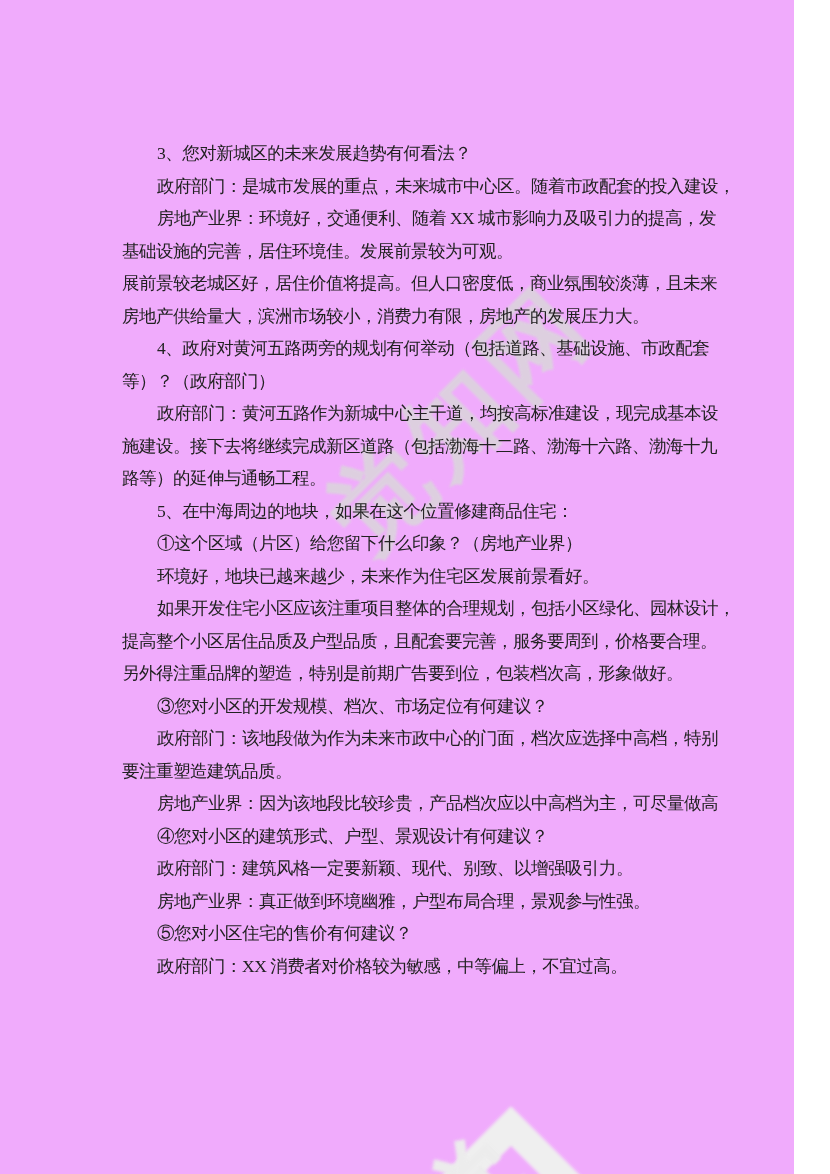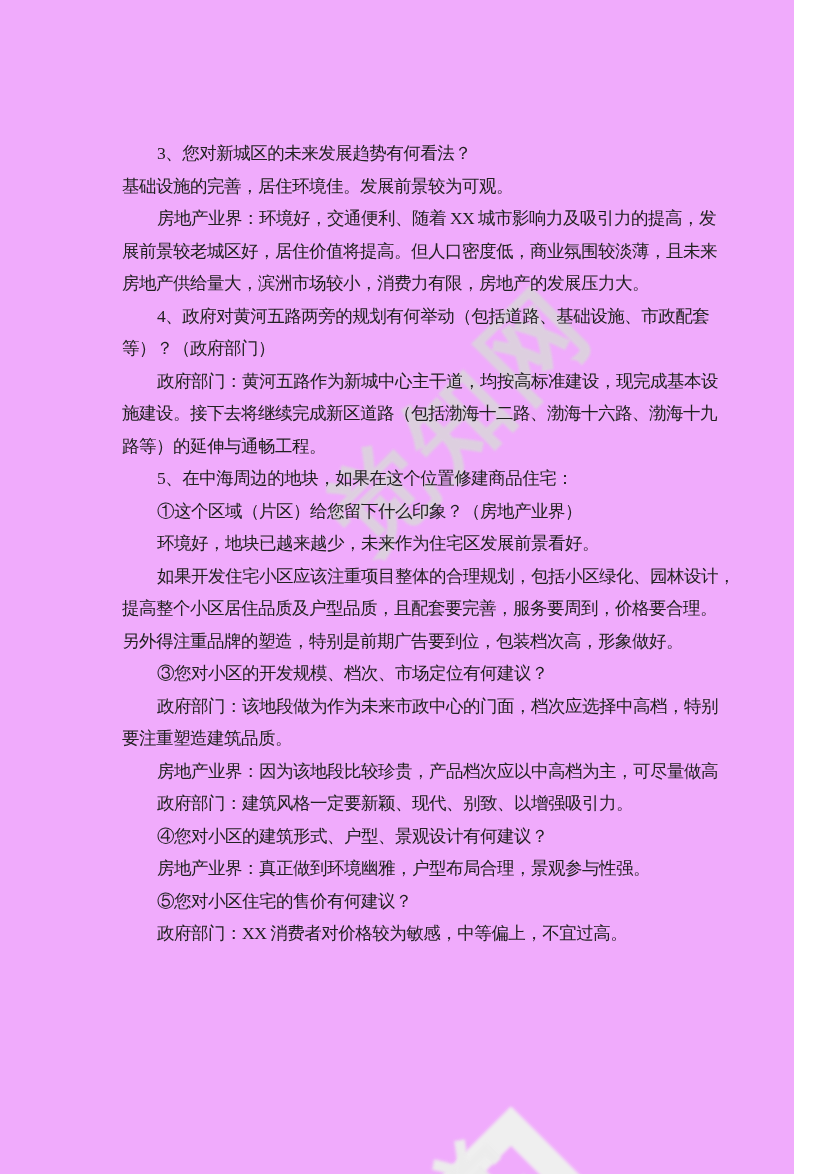--- a/index.html
+++ b/index.html
@@ -86,39 +86,40 @@
 <body>
 
 <div class="page">
 
   <div class="wm-text">觉知网</div>
   <div class="wm-logo-diamond"></div>
   <div class="wm-logo-char">觉</div>
 
   <div class="content">
     <div class="ln ind">3、您对新城区的未来发展趋势有何看法？</div>
+    <div class="ln ind">政府部门：是城市发展的重点，未来城市中心区。随着市政配套的投入建设，</div>
+    <div class="ln ind">房地产业界：环境好，交通便利、随着 XX 城市影响力及吸引力的提高，发</div>
     <div class="ln">基础设施的完善，居住环境佳。发展前景较为可观。</div>
-    <div class="ln ind">房地产业界：环境好，交通便利、随着 XX 城市影响力及吸引力的提高，发</div>
     <div class="ln">展前景较老城区好，居住价值将提高。但人口密度低，商业氛围较淡薄，且未来</div>
     <div class="ln">房地产供给量大，滨洲市场较小，消费力有限，房地产的发展压力大。</div>
     <div class="ln ind">4、政府对黄河五路两旁的规划有何举动（包括道路、基础设施、市政配套</div>
     <div class="ln">等）？（政府部门）</div>
     <div class="ln ind">政府部门：黄河五路作为新城中心主干道，均按高标准建设，现完成基本设</div>
     <div class="ln">施建设。接下去将继续完成新区道路（包括渤海十二路、渤海十六路、渤海十九</div>
     <div class="ln">路等）的延伸与通畅工程。</div>
     <div class="ln ind">5、在中海周边的地块，如果在这个位置修建商品住宅：</div>
     <div class="ln ind">①这个区域（片区）给您留下什么印象？（房地产业界）</div>
     <div class="ln ind">环境好，地块已越来越少，未来作为住宅区发展前景看好。</div>
     <div class="ln ind">如果开发住宅小区应该注重项目整体的合理规划，包括小区绿化、园林设计，</div>
     <div class="ln">提高整个小区居住品质及户型品质，且配套要完善，服务要周到，价格要合理。</div>
     <div class="ln">另外得注重品牌的塑造，特别是前期广告要到位，包装档次高，形象做好。</div>
     <div class="ln ind">③您对小区的开发规模、档次、市场定位有何建议？</div>
     <div class="ln ind">政府部门：该地段做为作为未来市政中心的门面，档次应选择中高档，特别</div>
     <div class="ln">要注重塑造建筑品质。</div>
     <div class="ln ind">房地产业界：因为该地段比较珍贵，产品档次应以中高档为主，可尽量做高</div>
+    <div class="ln ind">④您对小区的建筑形式、户型、景观设计有何建议？</div>
     <div class="ln ind">政府部门：建筑风格一定要新颖、现代、别致、以增强吸引力。</div>
-    <div class="ln ind">④您对小区的建筑形式、户型、景观设计有何建议？</div>
     <div class="ln ind">房地产业界：真正做到环境幽雅，户型布局合理，景观参与性强。</div>
     <div class="ln ind">⑤您对小区住宅的售价有何建议？</div>
     <div class="ln ind">政府部门：XX 消费者对价格较为敏感，中等偏上，不宜过高。</div>
   </div>
 
 </div>
 
 </body></html>

